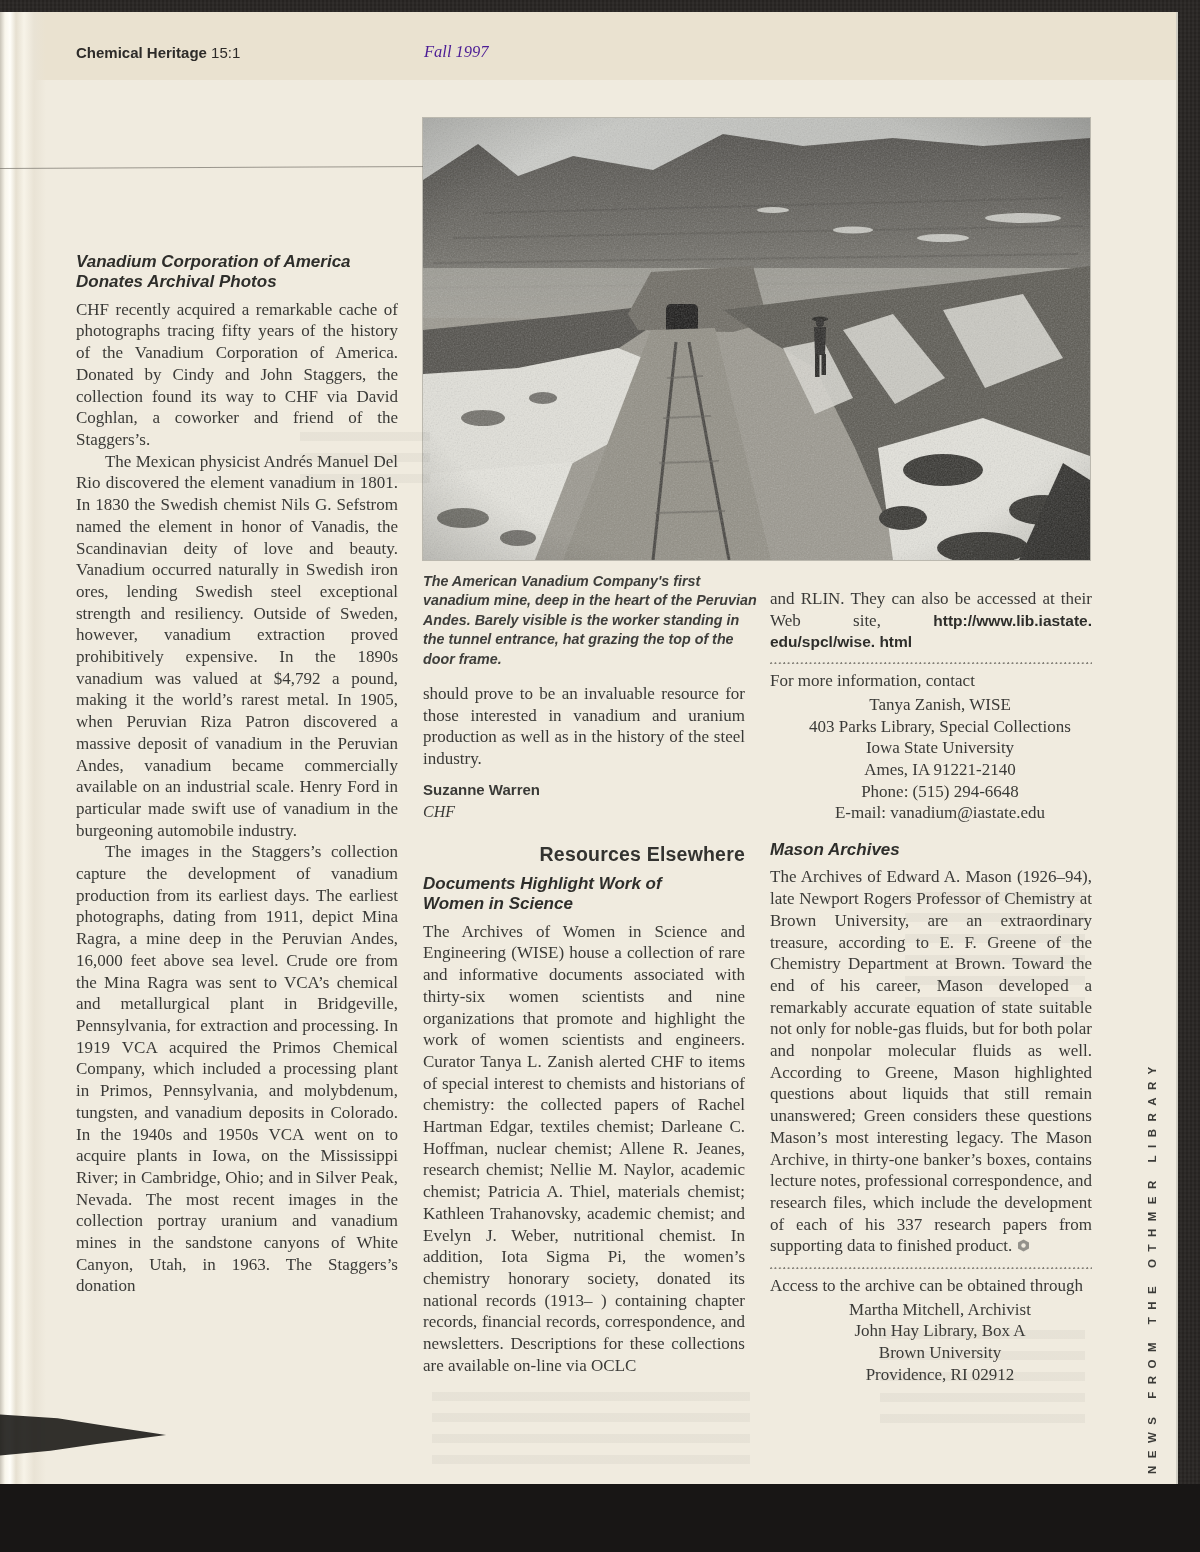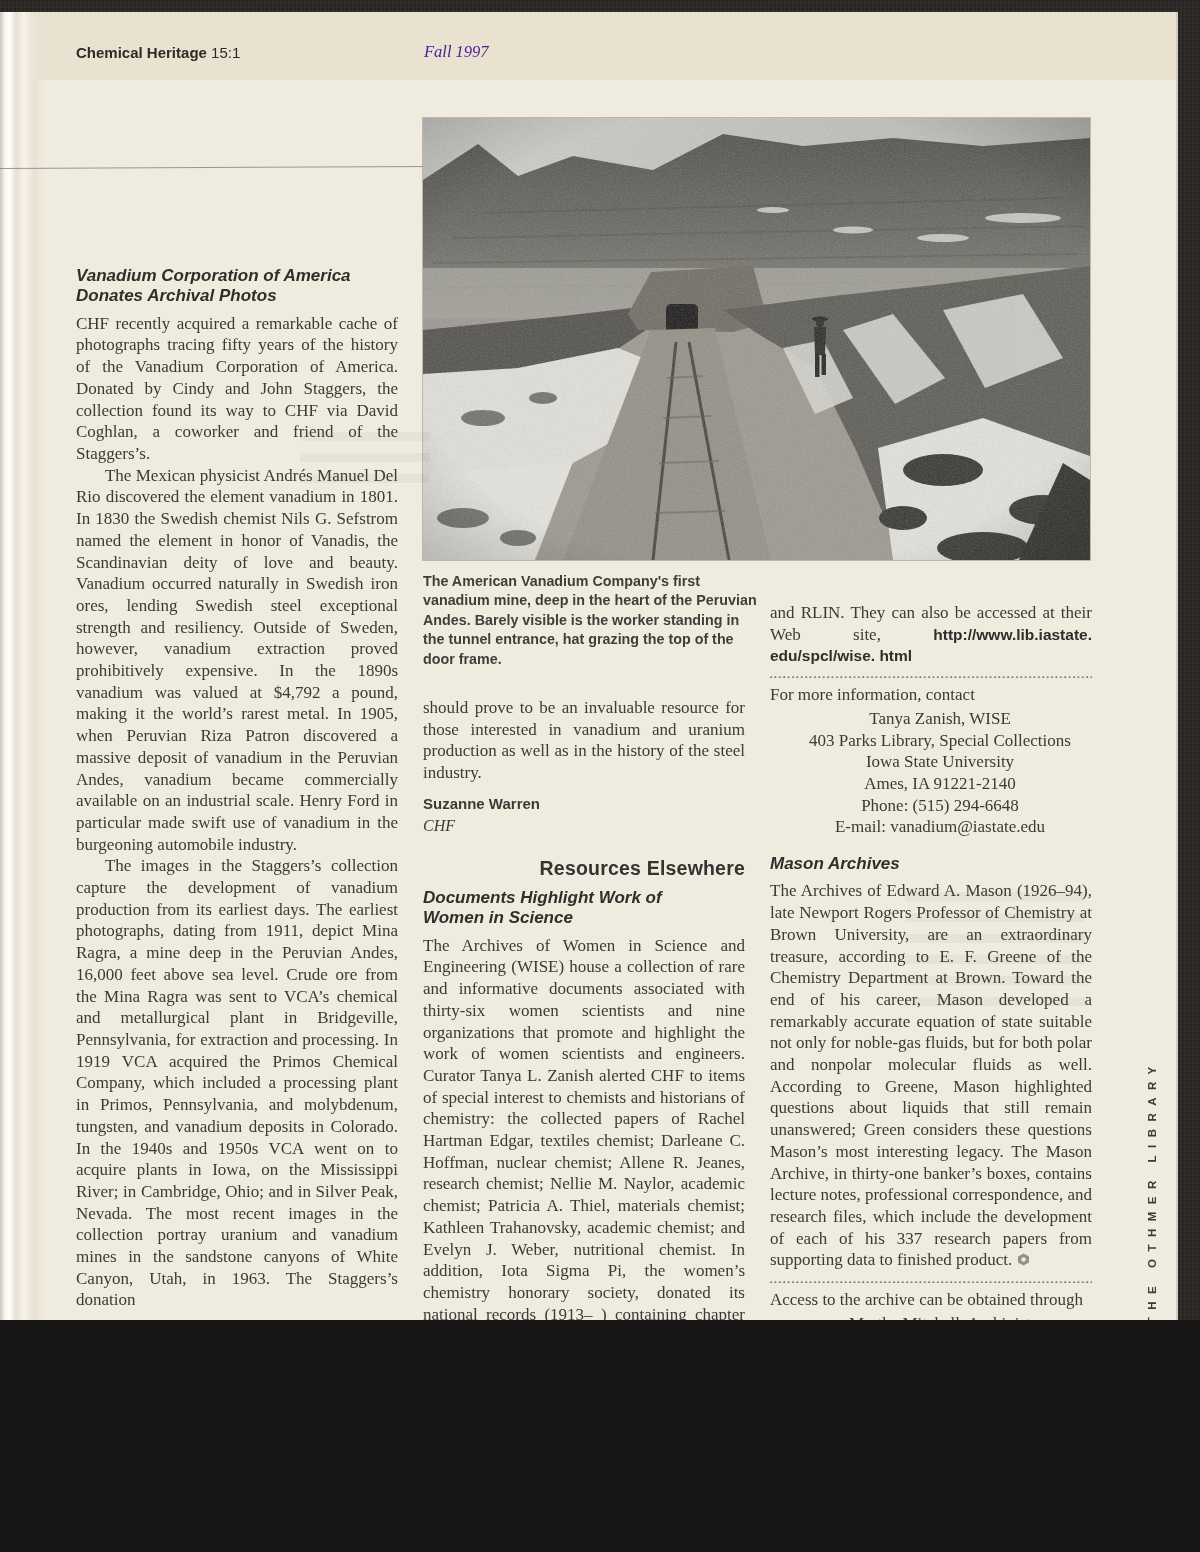--- a/index.html
+++ b/index.html
@@ -1,16 +1,16 @@
 <!DOCTYPE html>
 <html><head>
 <meta charset="utf-8">
 <style>
   html,body{margin:0;padding:0;background:#181615;}
-  .canvas{position:relative;width:1200px;height:1320px;overflow:hidden;
+  .canvas{position:relative;width:1200px;height:1484px;overflow:hidden;
     background:
       repeating-linear-gradient(90deg, rgba(255,255,255,.03) 0 2px, rgba(0,0,0,0) 2px 4px),
       repeating-linear-gradient(0deg, rgba(255,255,255,.02) 0 2px, rgba(0,0,0,0) 2px 4px),
       #262321;
     font-family:"Liberation Serif", serif;}
   
   .page{position:absolute;left:0;top:12px;width:1176px;height:1524px;background:#f0ebdf;
     border-right:2px solid #cfccc2;border-top-left-radius:12px;}
   .band{position:absolute;left:0;top:0;width:100%;height:68px;background:#eae2d0;border-top-left-radius:12px;}
   .binding{position:absolute;left:0;top:0;width:46px;height:100%;
@@ -18,23 +18,23 @@
   .crease{position:absolute;left:0;top:155px;width:436px;height:1px;background:#7d7a72;opacity:.75;transform:rotate(-.25deg);}
   
   .header{position:absolute;left:76px;top:32px;width:1020px;font-family:"Liberation Sans",sans-serif;font-size:15px;color:#2d2b29;}
   .journal{font-weight:bold;}
   .issue{font-weight:normal;}
   .hdr-date{position:absolute;left:348px;top:-2px;font-family:"Liberation Serif",serif;font-style:italic;font-size:16.5px;color:#4c1d95;}
   
   .photo{position:absolute;left:423px;top:106px;width:667px;height:442px;box-shadow:0 0 0 1px rgba(90,88,82,.35);}
   .photo svg{display:block;width:100%;height:100%;}
   .caption{position:absolute;left:423px;top:560px;width:334px;font-family:"Liberation Sans",sans-serif;
-    font-weight:bold;font-size:14.3px;line-height:1.36;color:#3e3e3b;}
-  
-  .col{position:absolute;width:322px;color:#3a3a37;font-size:17px;line-height:21.7px;text-align:justify;margin-top:14px;}
+    font-style:italic;font-weight:bold;font-size:14.3px;line-height:1.36;color:#3e3e3b;}
+  
+  .col{position:absolute;width:322px;color:#3a3a37;font-size:17px;line-height:21.7px;text-align:justify;}
   .col-left{left:76px;top:240px;}
   .col-mid{left:423px;top:671px;}
   .col-right{left:770px;top:576px;}
   .col p{margin:0;}
   .col p + p{text-indent:1.7em;}
   h3.art-head{margin:0 0 6px 0;font-family:"Liberation Sans",sans-serif;font-style:italic;font-weight:bold;
     font-size:17px;line-height:1.2;color:#2e2e2b;text-align:left;}
   h2.section-head{margin:22px 0 8px 0;font-family:"Liberation Sans",sans-serif;font-weight:bold;
     font-size:19.5px;color:#333330;text-align:right;letter-spacing:.2px;}
   .byline{margin-top:9px;text-align:left;}

